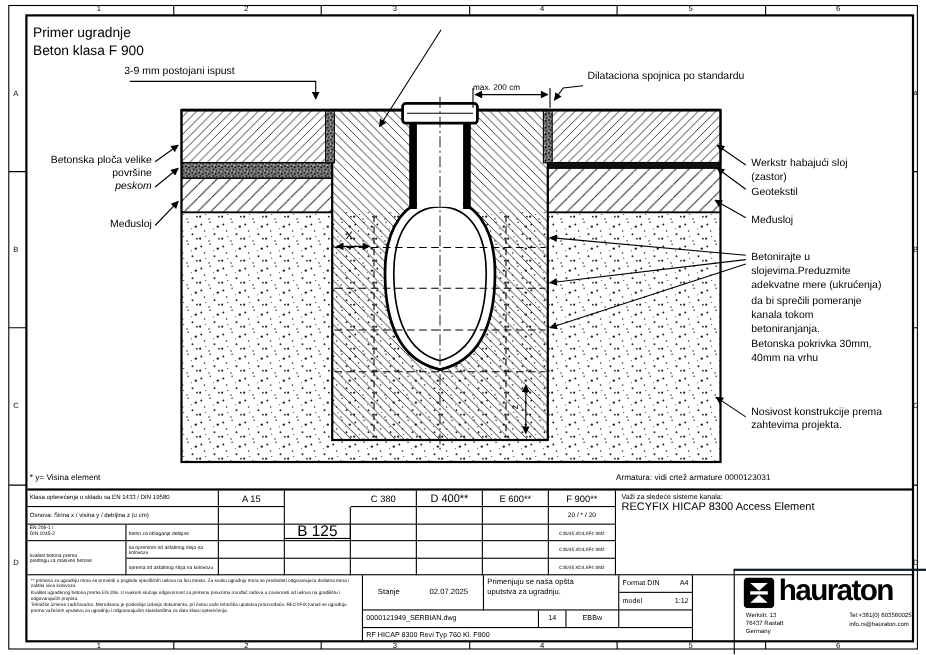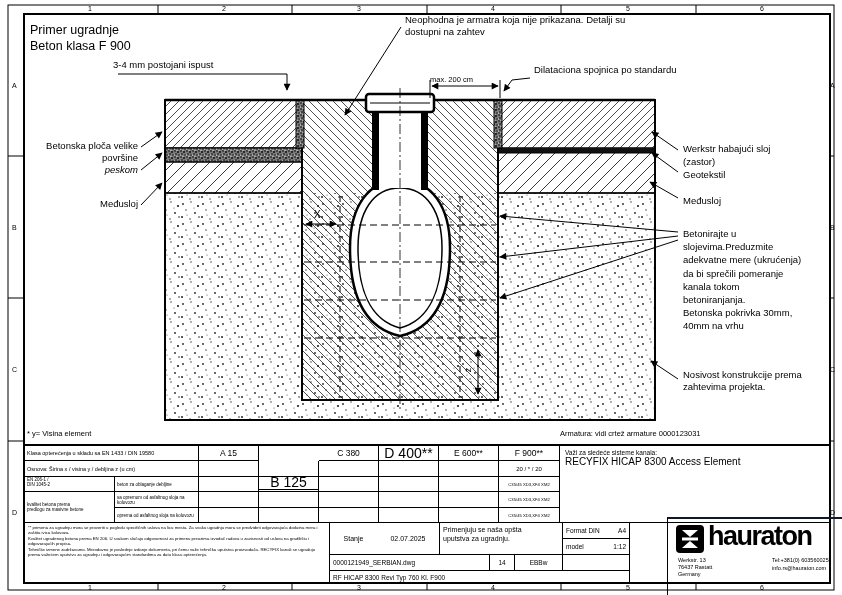--- a/index.html
+++ b/index.html
@@ -158,23 +158,21 @@
   <div class="zone" style="left:12px;top:224px;">B</div>
   <div class="zone" style="left:12px;top:366px;">C</div>
   <div class="zone" style="left:12px;top:509px;">D</div>
   <div class="zone" style="left:830px;top:82px;">A</div>
   <div class="zone" style="left:830px;top:224px;">B</div>
   <div class="zone" style="left:830px;top:366px;">C</div>
   <div class="zone" style="left:830px;top:509px;">D</div>
 
   <div class="lbl pre" style="left:30px;top:22px;font-size:12.5px;line-height:16px;">Primer ugradnje
 Beton klasa F 900</div>
-  <div class="lbl" style="left:113px;top:59px;">3-4 mm postojani ispust</div>
-  <div class="lbl pre" style="left:405px;top:14px;width:370px;">Neophodna je armatra koja nije prikazana. Detalji su
-dostupni na zahtev</div>
+  <div class="lbl" style="left:113px;top:59px;">3-9 mm postojani ispust</div>
   <div class="lbl" style="left:430px;top:74px;width:70px;font-size:7.5px;text-align:left;">max. 200 cm</div>
   <div class="lbl" style="left:534px;top:64px;">Dilataciona spojnica po standardu</div>
 
   <div class="lbl" style="left:10px;top:140px;width:128px;text-align:right;">Betonska ploča velike</div>
   <div class="lbl" style="left:10px;top:152px;width:128px;text-align:right;">površine</div>
   <div class="lbl" style="left:10px;top:164px;width:128px;text-align:right;font-style:italic;">peskom</div>
   <div class="lbl" style="left:10px;top:198px;width:128px;text-align:right;">Međusloj</div>
 
   <div class="lbl" style="left:683px;top:143px;">Werkstr habajući sloj</div>
   <div class="lbl" style="left:683px;top:156px;">(zastor)</div>
@@ -196,21 +194,21 @@
 
   <div class="lbl" style="left:27px;top:428px;font-size:7.5px;">* y= Visina element</div>
   <div class="lbl" style="left:560px;top:428px;font-size:7.5px;">Armatura: vidi crtež armature 0000123031</div>
 
   <div class="abs" style="left:25px;top:444px;width:805px;height:0;border-top:2px solid #000;"></div>
 
   <div class="cell" style="left:25px;top:446px;width:174px;height:15px;font-size:5.5px;padding-left:2px;">Klasa opterećenja u skladu sa EN 1433 / DIN 19580</div>
   <div class="cell ctr" style="left:199px;top:446px;width:60px;height:15px;font-size:8.5px;">A 15</div>
   <div class="cell ctr" style="left:259px;top:446px;width:60px;height:15px;font-size:14px;margin-top:29px;">B 125</div>
   <div class="cell ctr" style="left:319px;top:446px;width:60px;height:15px;font-size:8.5px;">C 380</div>
-  <div class="cell ctr" style="left:379px;top:446px;width:60px;height:15px;font-size:14px;">D 400**</div>
+  <div class="cell ctr" style="left:379px;top:446px;width:60px;height:15px;font-size:10px;">D 400**</div>
   <div class="cell ctr" style="left:439px;top:446px;width:60px;height:15px;font-size:8.5px;">E 600**</div>
   <div class="cell ctr" style="left:499px;top:446px;width:61px;height:15px;font-size:8.5px;">F 900**</div>
 
   <div class="cell" style="left:25px;top:461px;width:174px;height:16px;font-size:5.5px;padding-left:2px;">Osnova: Širina x / visina y / debljina z (u cm)</div>
   <div class="cell" style="left:199px;top:461px;width:60px;height:16px;"></div>
   <div class="cell" style="left:259px;top:461px;width:60px;height:16px;"></div>
   <div class="cell" style="left:319px;top:461px;width:60px;height:16px;"></div>
   <div class="cell" style="left:379px;top:461px;width:60px;height:16px;"></div>
   <div class="cell" style="left:439px;top:461px;width:60px;height:16px;"></div>
   <div class="cell ctr" style="left:499px;top:461px;width:61px;height:16px;font-size:6px;">20 / * / 20</div>

